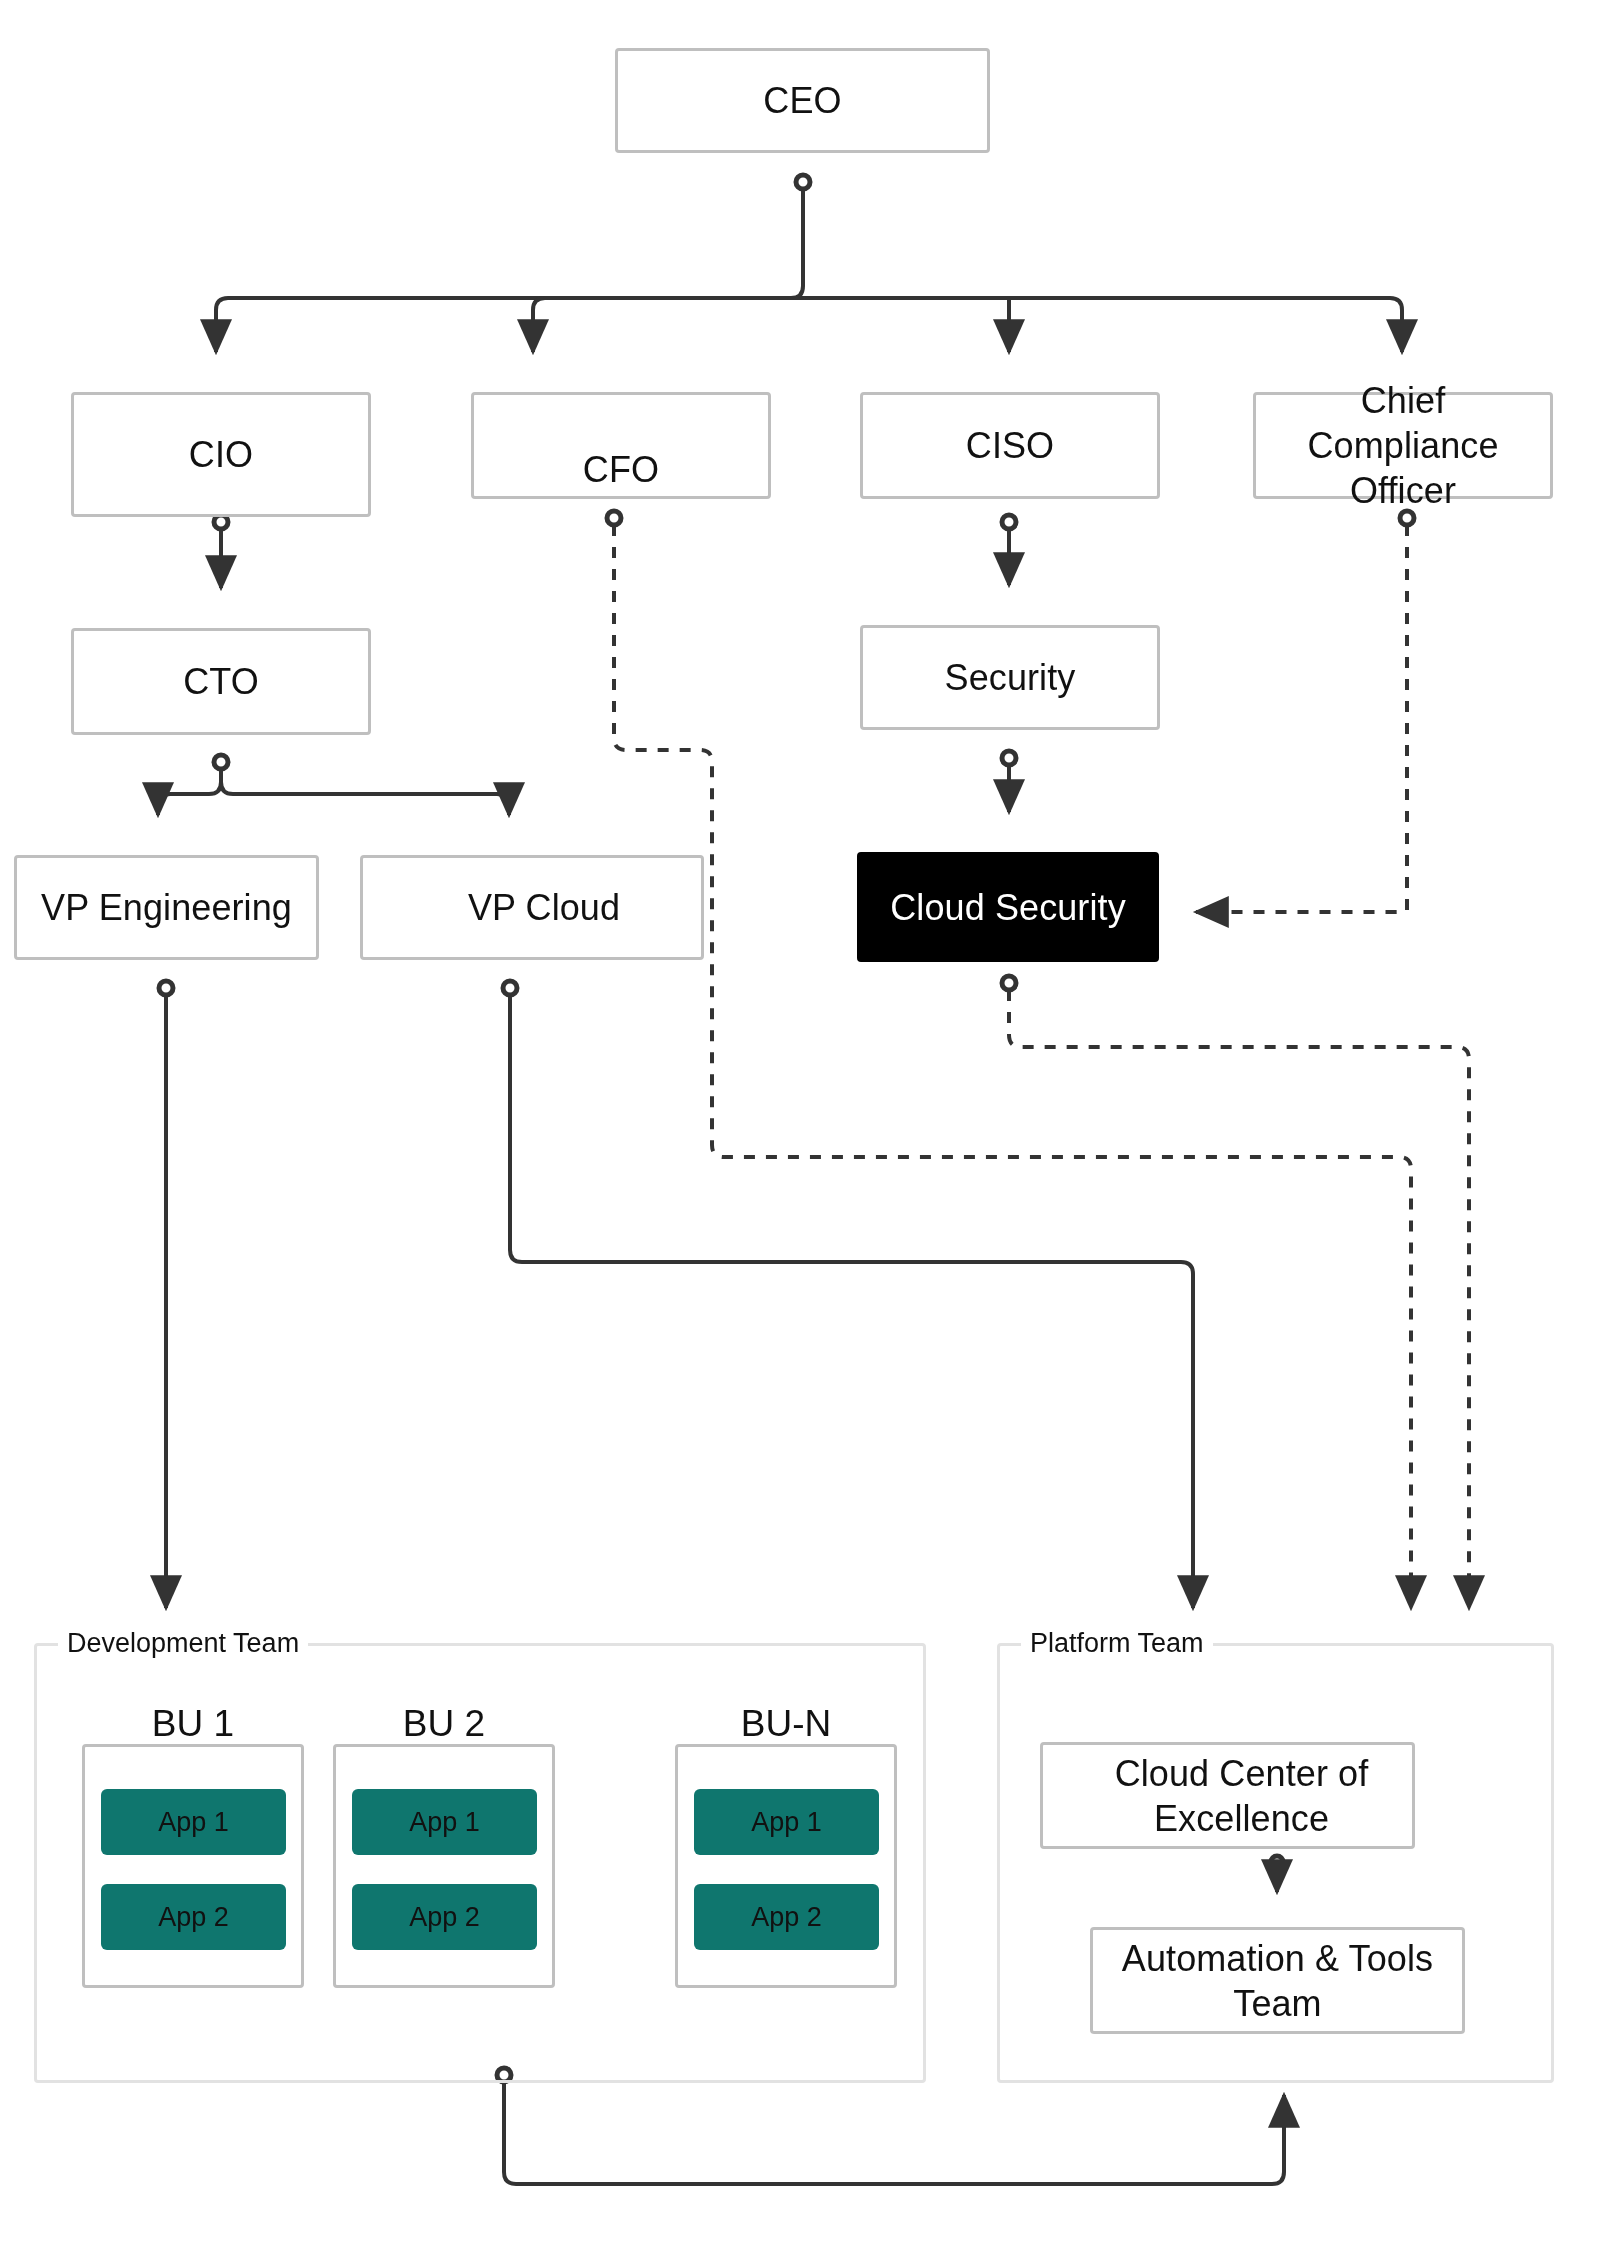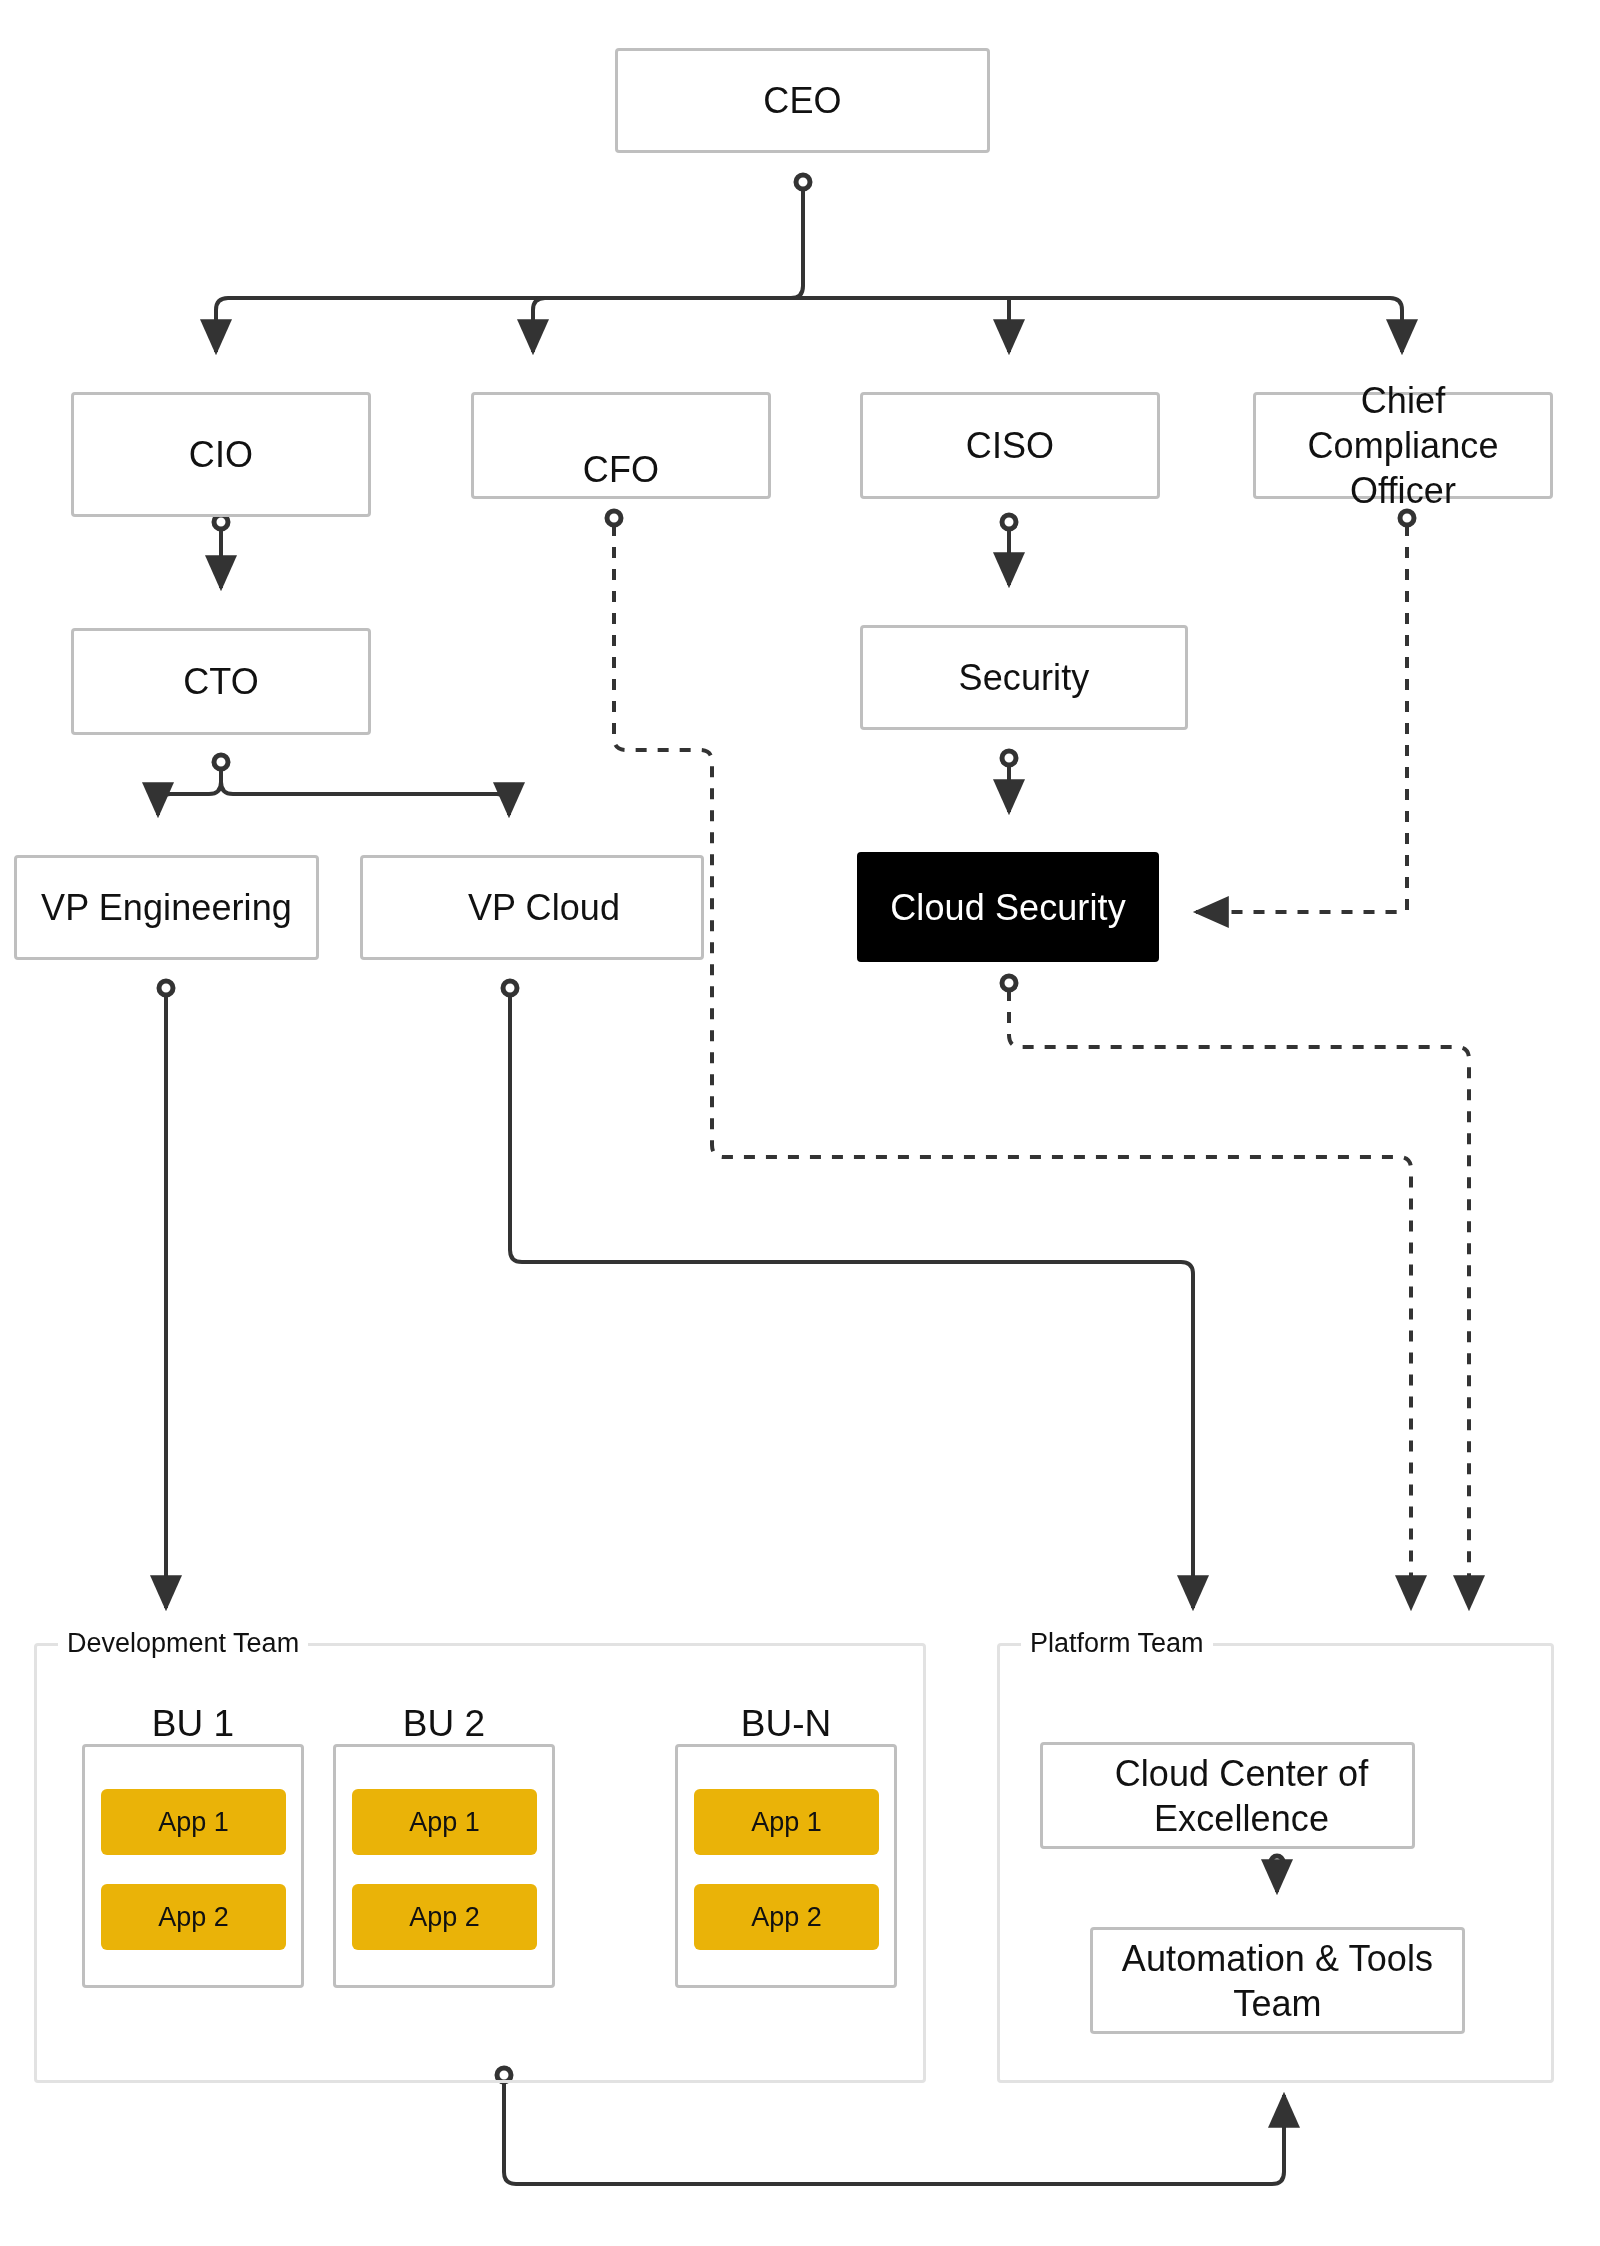--- a/index.html
+++ b/index.html
@@ -76,21 +76,21 @@
     border: 3px solid #bfbfbf;
     border-radius: 4px;
     background: #ffffff;
   }
   .app-box {
     position: absolute;
     box-sizing: border-box;
     display: flex;
     align-items: center;
     justify-content: center;
-    background: #eab308;
+    background: #0f766e;
     border-radius: 6px;
     color: #111111;
     font-size: 27px;
     line-height: 1;
   }
 </style>
 </head>
 <body>
 
 <div id="diagram-root">
@@ -172,21 +172,21 @@
   </div>
 
   <div class="node" style="left:1253px; top:392px; width:300px; height:107px;">
     <span>Chief Compliance Officer</span>
   </div>
 
   <div class="node" style="left:71px; top:628px; width:300px; height:107px;">
     <span>CTO</span>
   </div>
 
-  <div class="node" style="left:860px; top:625px; width:328px; height:105px;">
+  <div class="node" style="left:860px; top:625px; width:300px; height:105px;">
     <span>Security</span>
   </div>
 
   <div class="node" style="left:14px; top:855px; width:305px; height:105px;">
     <span>VP Engineering</span>
   </div>
 
   <div class="node" style="left:360px; top:855px; width:344px; height:105px;padding-left:32px;">
     <span>VP Cloud</span>
   </div>

